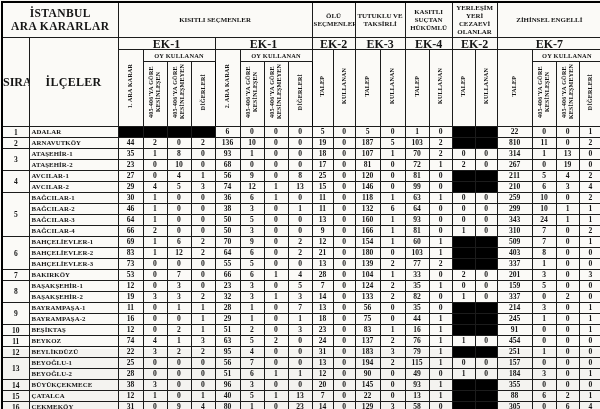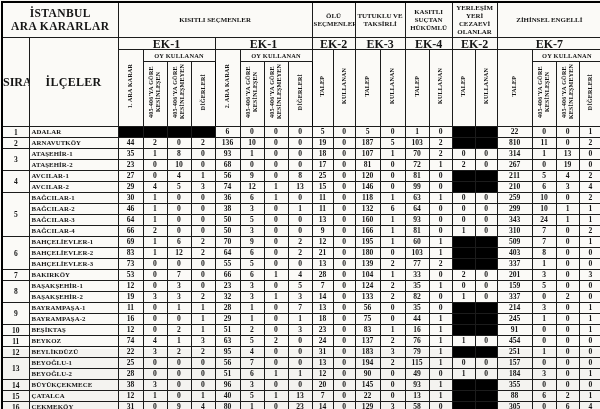--- a/index.html
+++ b/index.html
@@ -382,21 +382,21 @@
           <td class="num bl2">69</td>
           <td class="num">1</td>
           <td class="num">6</td>
           <td class="num">2</td>
           <td class="num bl2">70</td>
           <td class="num">9</td>
           <td class="num">0</td>
           <td class="num">2</td>
           <td class="num bl2">12</td>
           <td class="num">0</td>
-          <td class="num bl2">195</td>
+          <td class="num bl2">154</td>
           <td class="num">1</td>
           <td class="num bl2">60</td>
           <td class="num">1</td>
           <td class="num bl2 redacted"></td>
           <td class="num redacted"></td>
           <td class="num bl2">509</td>
           <td class="num">7</td>
           <td class="num">0</td>
           <td class="num">1</td>
         </tr>

